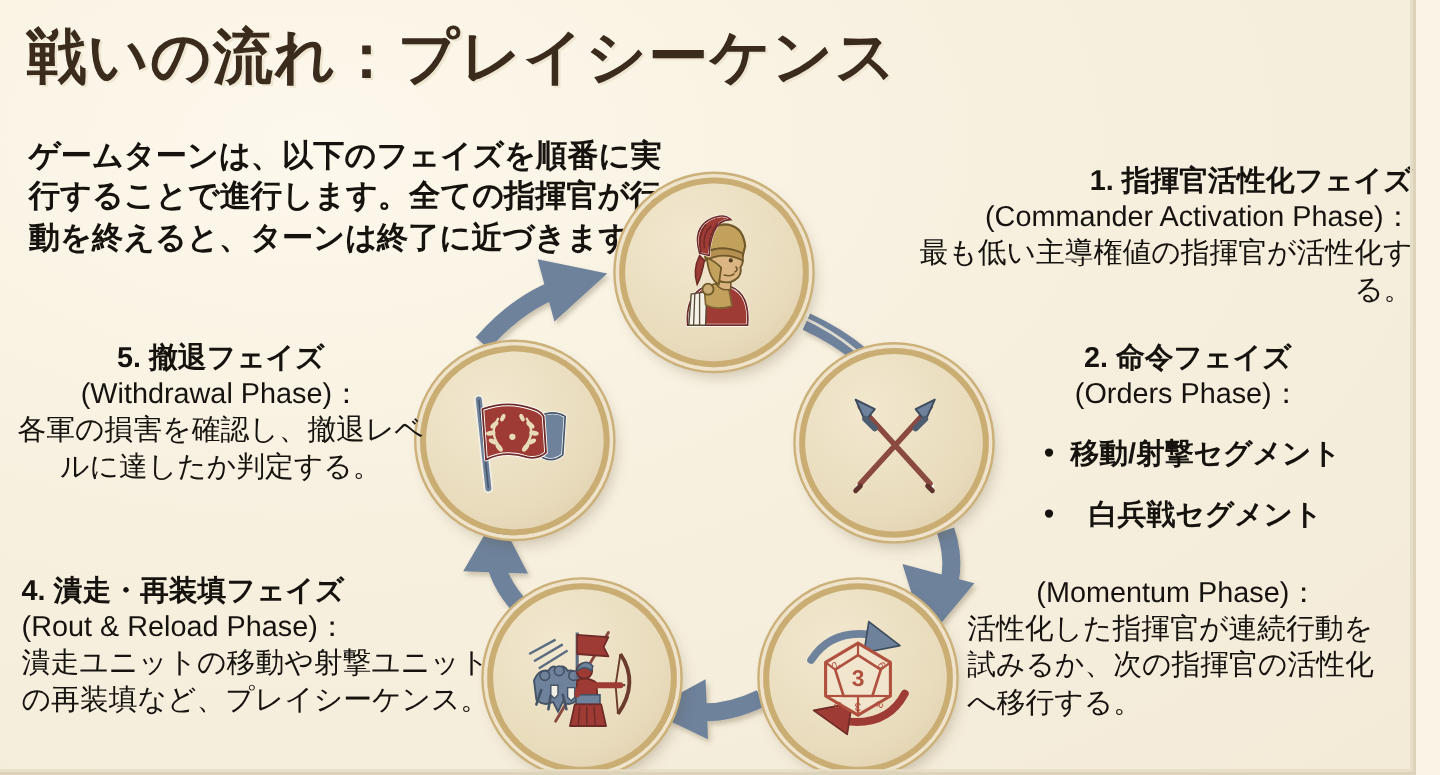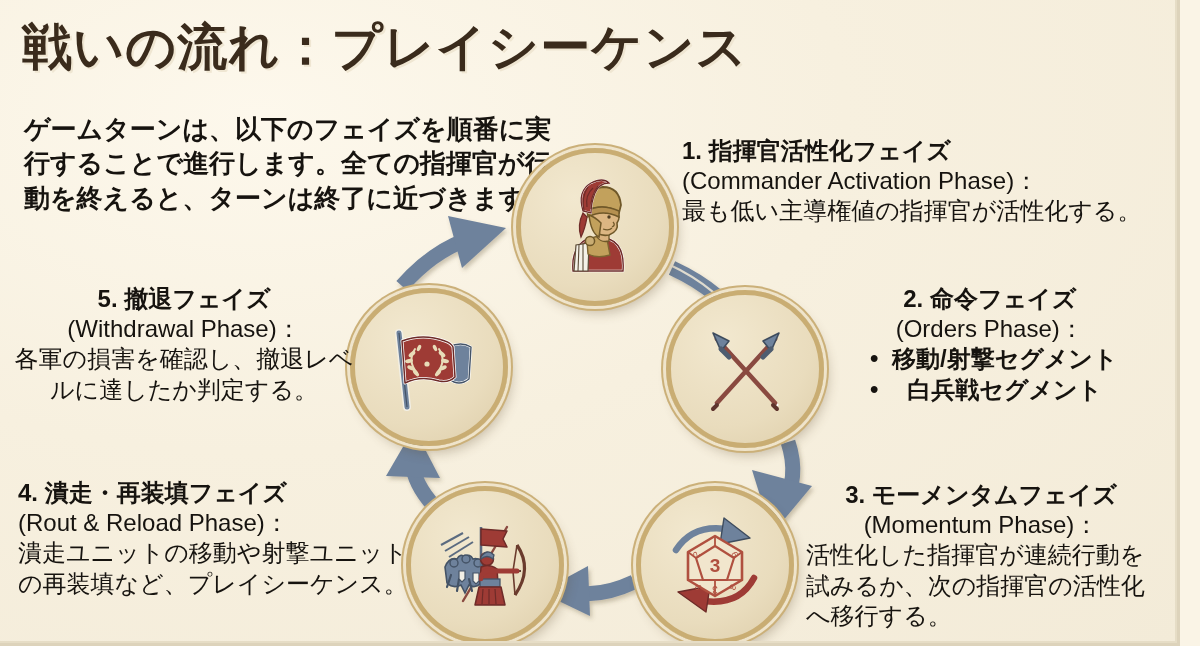--- a/index.html
+++ b/index.html
@@ -39,26 +39,26 @@
     font-size:26px;line-height:1.32;font-weight:600;
     color:#16130f;
   }
 
   
   .phase{position:absolute;line-height:1.26;color:#16130f;}
   .phase .ttl{font-size:24px;font-weight:bold;white-space:nowrap;}
   .phase .en{font-size:24px;font-weight:500;white-space:nowrap;}
   .phase .desc{font-size:24px;font-weight:500;}
   .phase ul{margin:0;padding:0;list-style:none;}
-  .phase li{font-size:24px;font-weight:600;padding-left:30px;position:relative;}
+  .phase li{font-size:24px;font-weight:600;padding-left:30px;position:relative;margin-top:20px;}
   .phase li:before{
     content:"\2022";position:absolute;left:8px;top:-1px;font-size:24px;
   }
 
-  #p1{left:682px;top:136px;text-align:left;}
+  #p1{left:722px;top:136px;text-align:right;}
   #p2{left:862px;top:284px;text-align:center;}
   #p3{left:806px;top:480px;text-align:center;}
   #p4{left:18px;top:478px;width:400px;text-align:left;}
   #p5{left:14px;top:284px;width:340px;text-align:center;}
 
   
   .medal{
     position:absolute;border-radius:50%;
     background:
       radial-gradient(circle at 36% 30%, #f2e8cf 0%, #e9dcbd 62%, #ddcda9 100%);
@@ -302,21 +302,20 @@
   <div class="phase" id="p2">
     <div class="ttl">2. 命令フェイズ</div>
     <div class="en">(Orders Phase)：</div>
     <ul>
       <li>移動/射撃セグメント</li>
       <li>白兵戦セグメント</li>
     </ul>
   </div>
 
   <div class="phase" id="p3">
-    <div class="ttl">3. モーメンタムフェイズ</div>
     <div class="en">(Momentum Phase)：</div>
     <div class="desc" style="width:350px;text-align:left;">活性化した指揮官が連続行動を試みるか、次の指揮官の活性化へ移行する。</div>
   </div>
 
   <div class="phase" id="p4">
     <div class="ttl">4. 潰走・再装填フェイズ</div>
     <div class="en">(Rout &amp; Reload Phase)：</div>
     <div class="desc">潰走ユニットの移動や射撃ユニットの再装填など、プレイシーケンス。</div>
   </div>
 

